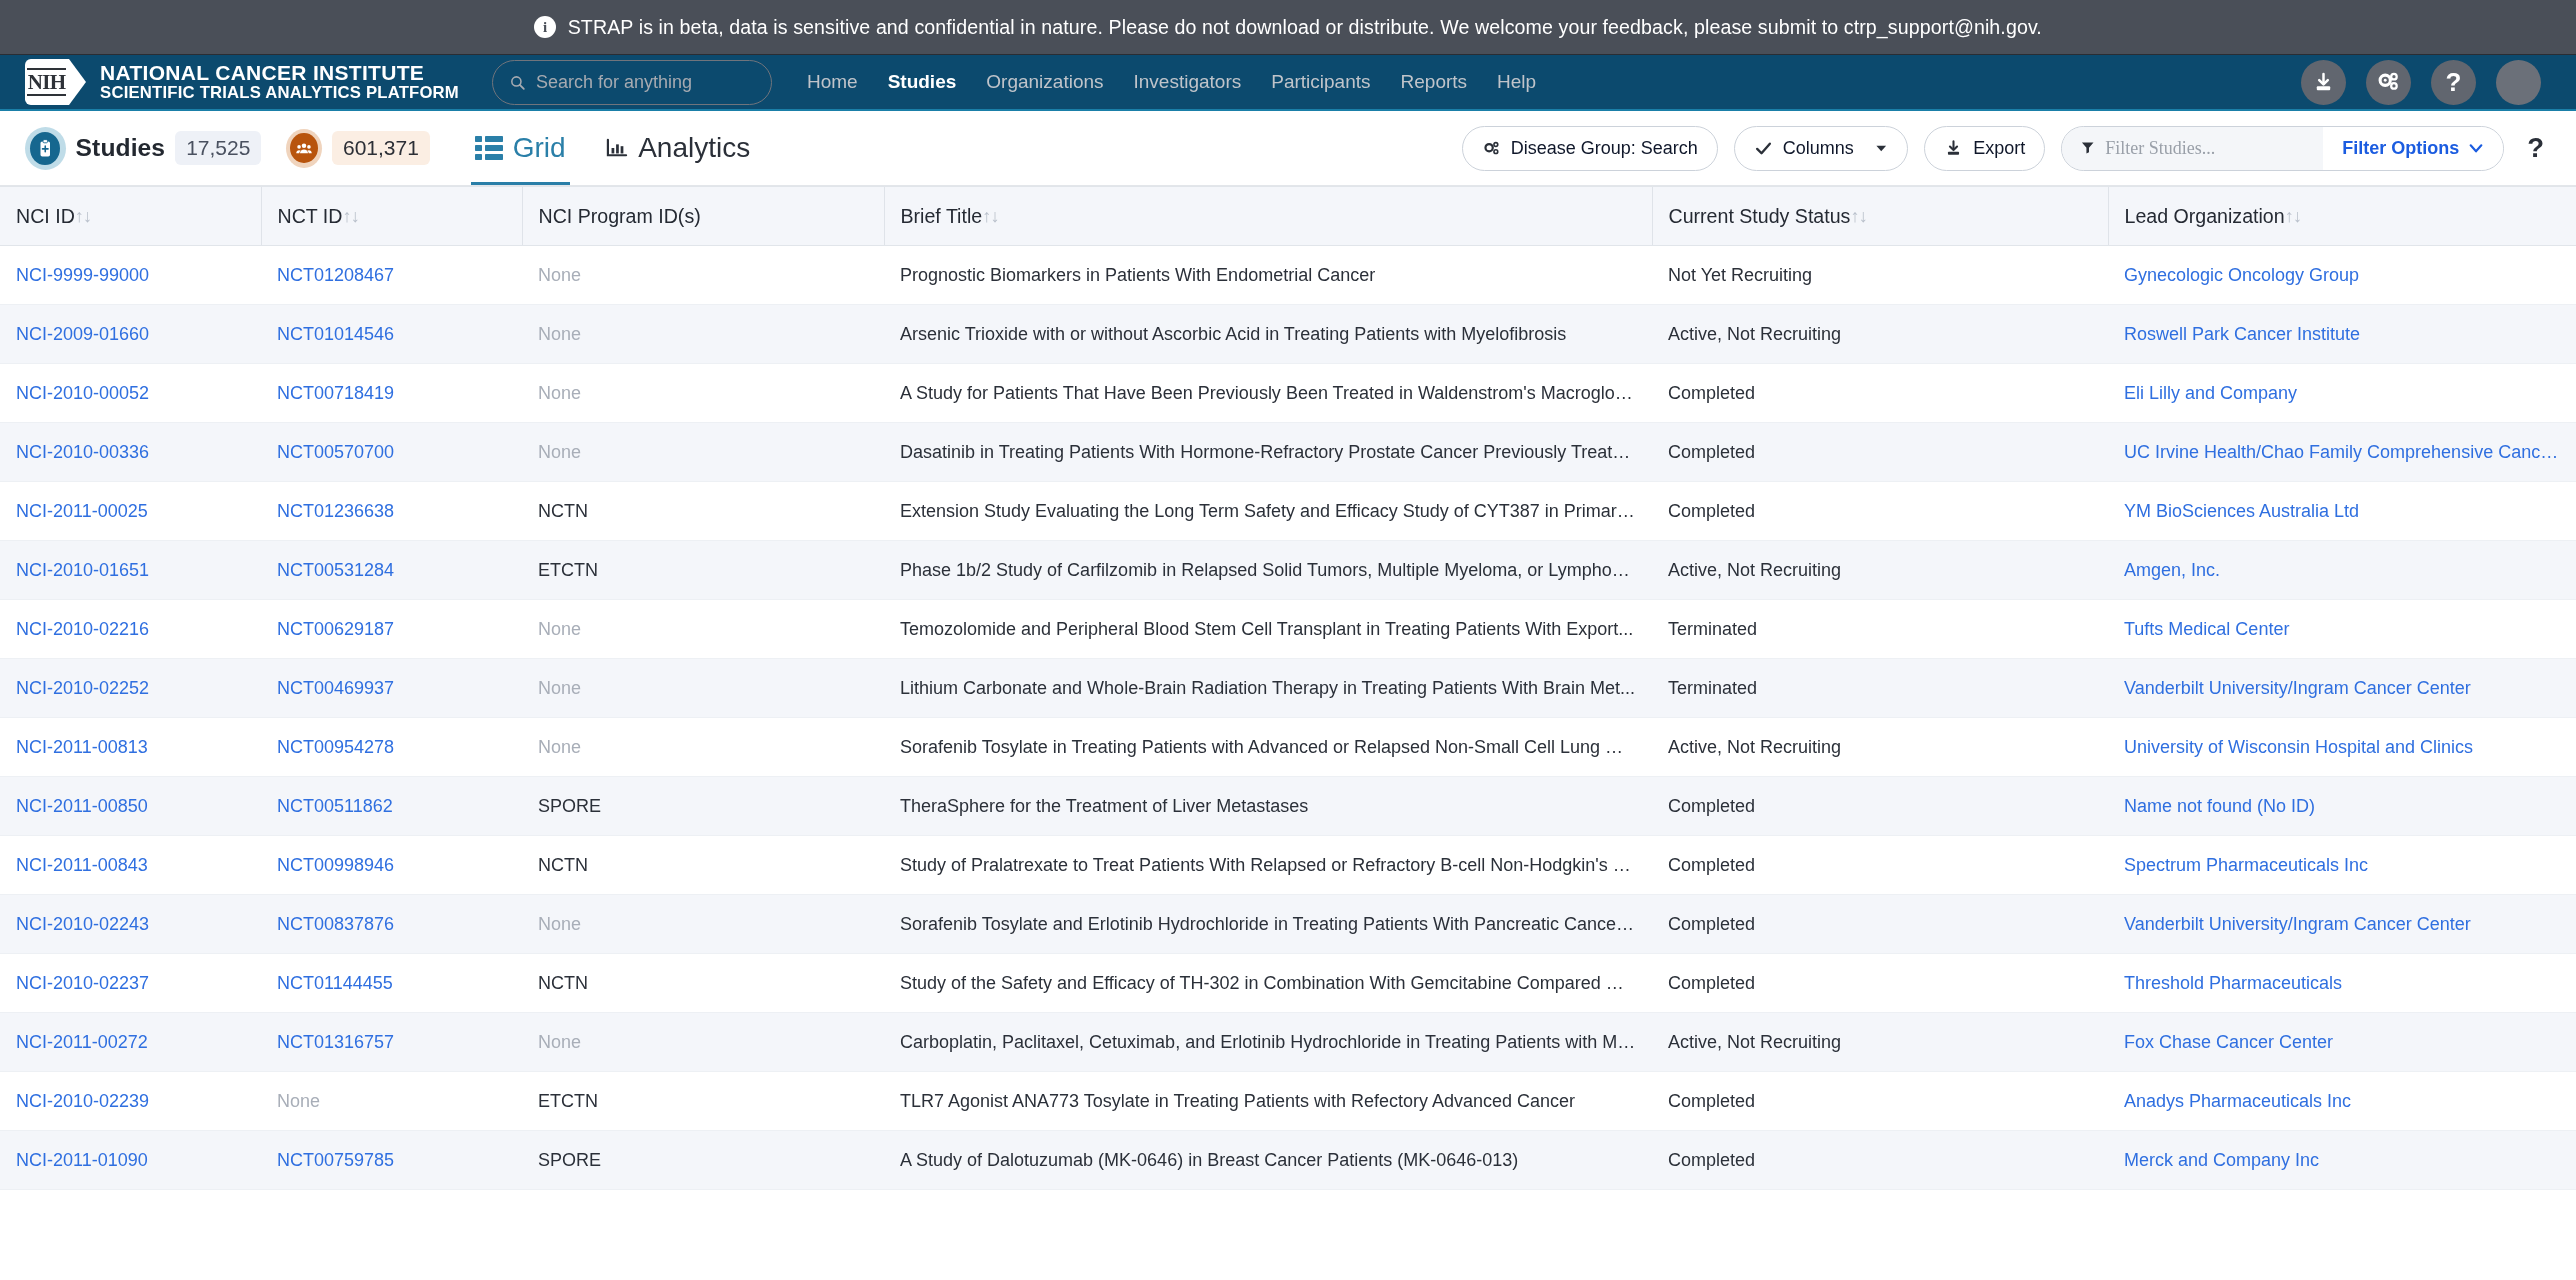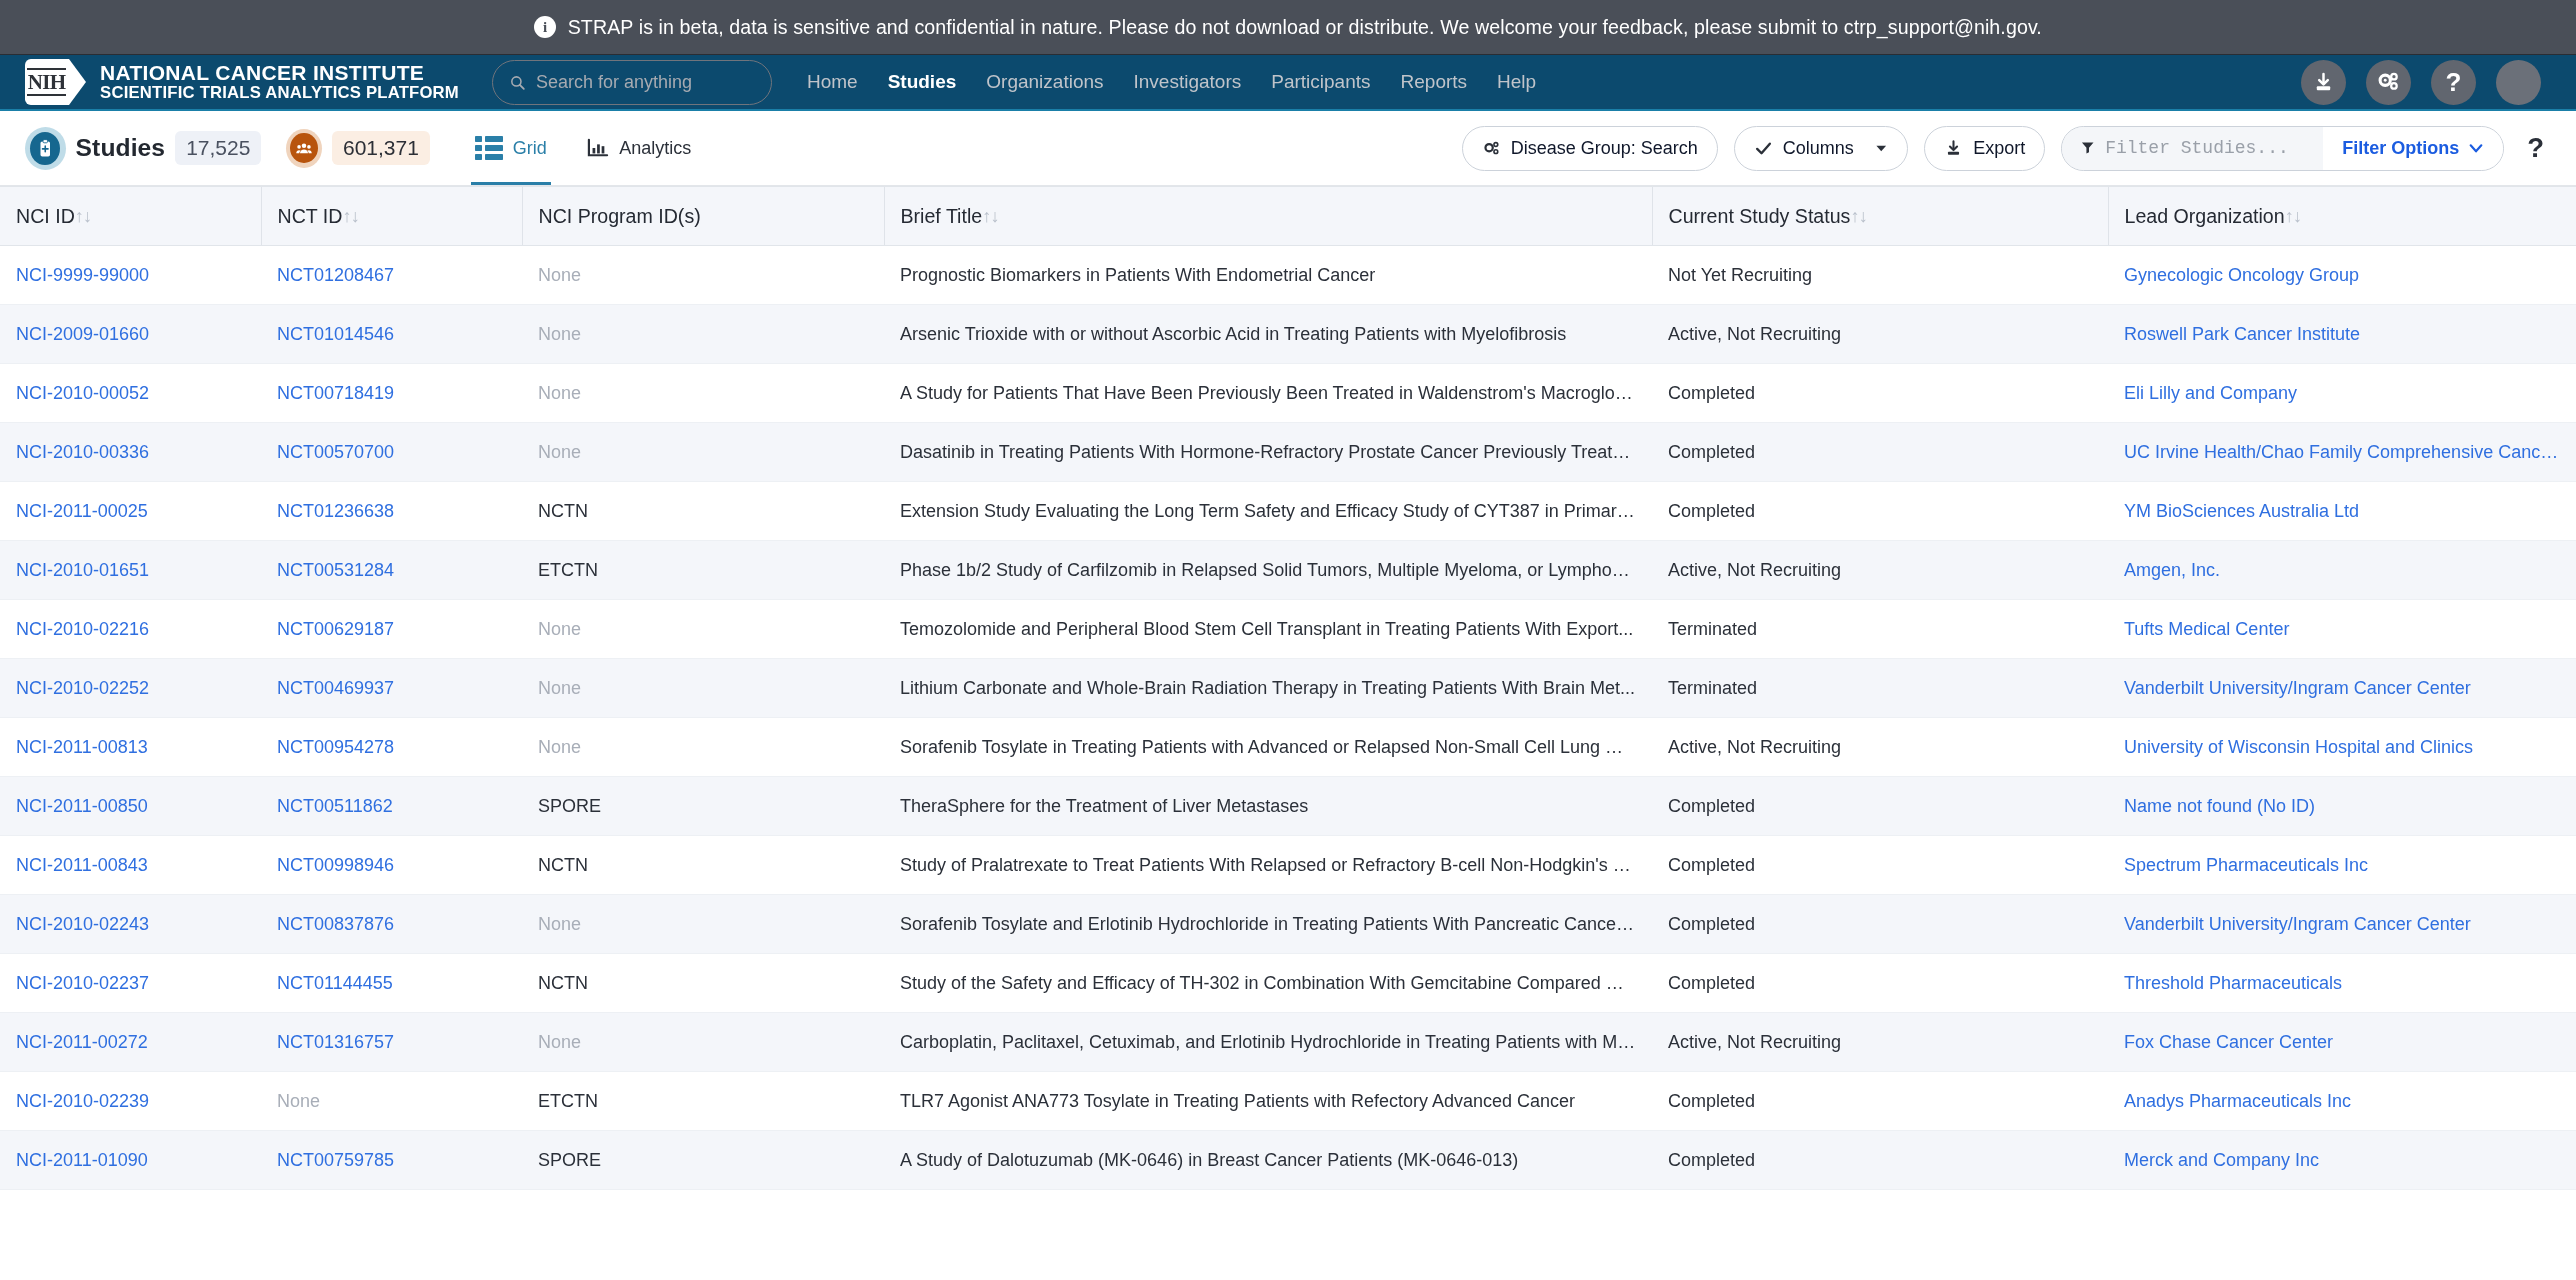--- a/index.html
+++ b/index.html
@@ -135,21 +135,21 @@
     font-size: 21px; color: #4a5160;
     background: #eef1f7; border-radius: 5.8px;
     padding: 5px 11px;
   }
   .ent-count.orange { background: #fbeee3; color: #2c2f36; }
 
   .tabs { display: flex; align-items: center; gap: 32px; margin-left: 41px; height: 100%; }
   .tab {
     display: flex; align-items: center; gap: 10px;
     height: 100%; padding: 0 4.3px;
-    font-size: 18px; color: #2b3039; cursor: pointer;
+    font-size: 28px; color: #2b3039; cursor: pointer;
     position: relative;
   }
   .tab.active { color: #2a7fa8; }
   .tab.active::after {
     content: ""; position: absolute; left: 0; right: 0; bottom: 0;
     height: 2.9px; background: #2a7fa8;
   }
   .grid-ico { display: grid; grid-template-columns: 7.2px 17.4px; grid-gap: 2.9px; }
   .grid-ico i { display: block; height: 5.8px; background: #2a7fa8; border-radius: 0.7px; }
 
@@ -168,21 +168,21 @@
     overflow: hidden; background: #f4f6f9;
   }
   .filter-input-wrap {
     display: flex; align-items: center; gap: 10px;
     padding: 0 17.4px; height: 100%; width: 261px;
     background: #f4f6f9;
   }
   .filter-input-wrap input {
     border: none; outline: none; background: transparent;
     font-size: 18px; color: #2b3039; width: 100%;
-    font-family: Liberation Mono, monospace;
+    font-family: Liberation Serif, serif;
   }
   .filter-input-wrap input::placeholder { color: #9aa0a9; }
   .filter-options {
     display: flex; align-items: center; gap: 8.7px;
     padding: 0 19px; height: 100%;
     background: #ffffff; color: #1b5ce0; font-size: 18px; font-weight: bold;
     cursor: pointer; white-space: nowrap;
   }
   .help-q { font-size: 27.5px; color: #2b3039; font-weight: bold; margin-left: 7.2px; cursor: pointer; }
 

